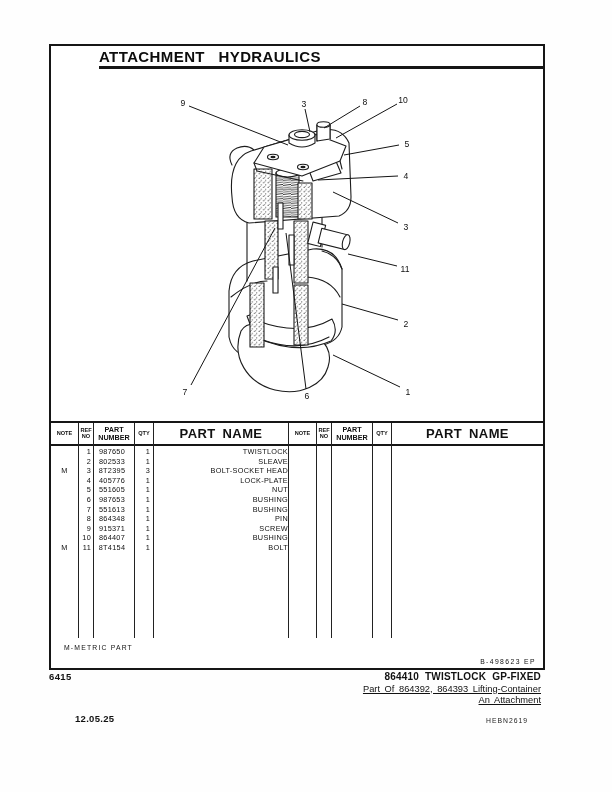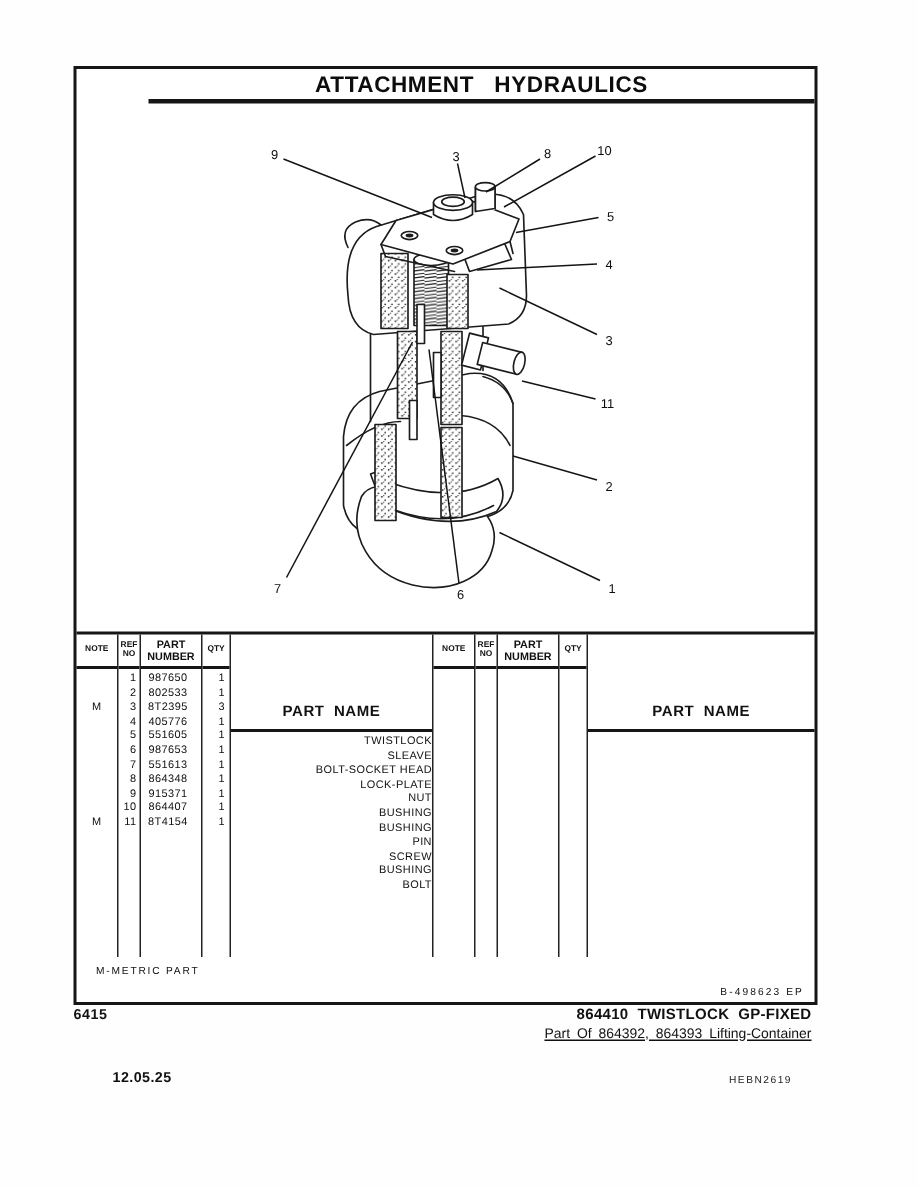--- a/index.html
+++ b/index.html
@@ -6,42 +6,42 @@
   body{
     width:612px;height:792px;position:relative;background:#fefefe;
     font-family:"Liberation Sans", sans-serif;color:#111;overflow:hidden;
   }
   .frame{
     position:absolute;left:49px;top:44px;width:492px;height:622px;
     border:2px solid #161616;background:#fff;display:flex;flex-direction:column;
   }
   .title-bar{
     height:20px;border-bottom:3px solid #161616;display:flex;
-    align-items:center;justify-content:center;margin-left:48px;
+    align-items:center;justify-content:flex-start;margin-left:48px;
   }
   .title-bar span{
     font-size:15px;font-weight:700;letter-spacing:0.4px;word-spacing:9px;color:#0d0d0d;
   }
   .diagram{position:relative;height:352px;}
   .diagram svg{position:absolute;left:0;top:0;}
 
   
   .ptable{
     height:215px;border-top:2px solid #161616;display:flex;align-items:stretch;
   }
   .pcol{border-right:1px solid #222;display:flex;flex-direction:column;box-sizing:border-box;}
   .pcol:last-child{border-right:none;}
   .pcol .hd{
     height:21px;border-bottom:2px solid #161616;display:flex;flex-direction:column;
     align-items:center;justify-content:center;font-weight:700;line-height:1.05;
     text-align:center;
   }
   .hd.small{font-size:5.6px;}
   .hd.mid{font-size:7.2px;}
-  .hd.big{font-size:10px;letter-spacing:0.4px;word-spacing:3px;margin-top:42px;}
+  .hd.big{font-size:13px;letter-spacing:0.4px;word-spacing:3px;}
   .pcol .bd{flex:1;overflow:hidden;padding-top:1px;}
   .cell{
     height:9.6px;line-height:9.6px;font-size:7.3px;letter-spacing:0.3px;
     white-space:nowrap;color:#101010;
   }
   .cell.note{text-align:center;}
   .cell.ref{text-align:right;padding-right:2px;}
   .cell.part_number{text-align:center;padding-right:4px;}
   .cell.qty{text-align:right;padding-right:3px;}
   .cell.part_name{text-align:right;padding-left:4px;}
@@ -299,16 +299,17 @@
     <span class="metric-note">M-METRIC PART</span>
     <span class="plate-ref">B-498623 EP</span>
   </div>
 </div>
 
 <span class="page-code">6415</span>
 
 <div class="doc-title">
   <div class="t1">864410 TWISTLOCK GP-FIXED</div>
   <div class="t2">Part Of 864392, 864393 Lifting-Container</div>
+  <div class="t3">An Attachment</div>
 </div>
 
 <span class="date-code">12.05.25</span>
 <span class="doc-code">HEBN2619</span>
 
 </body></html>

